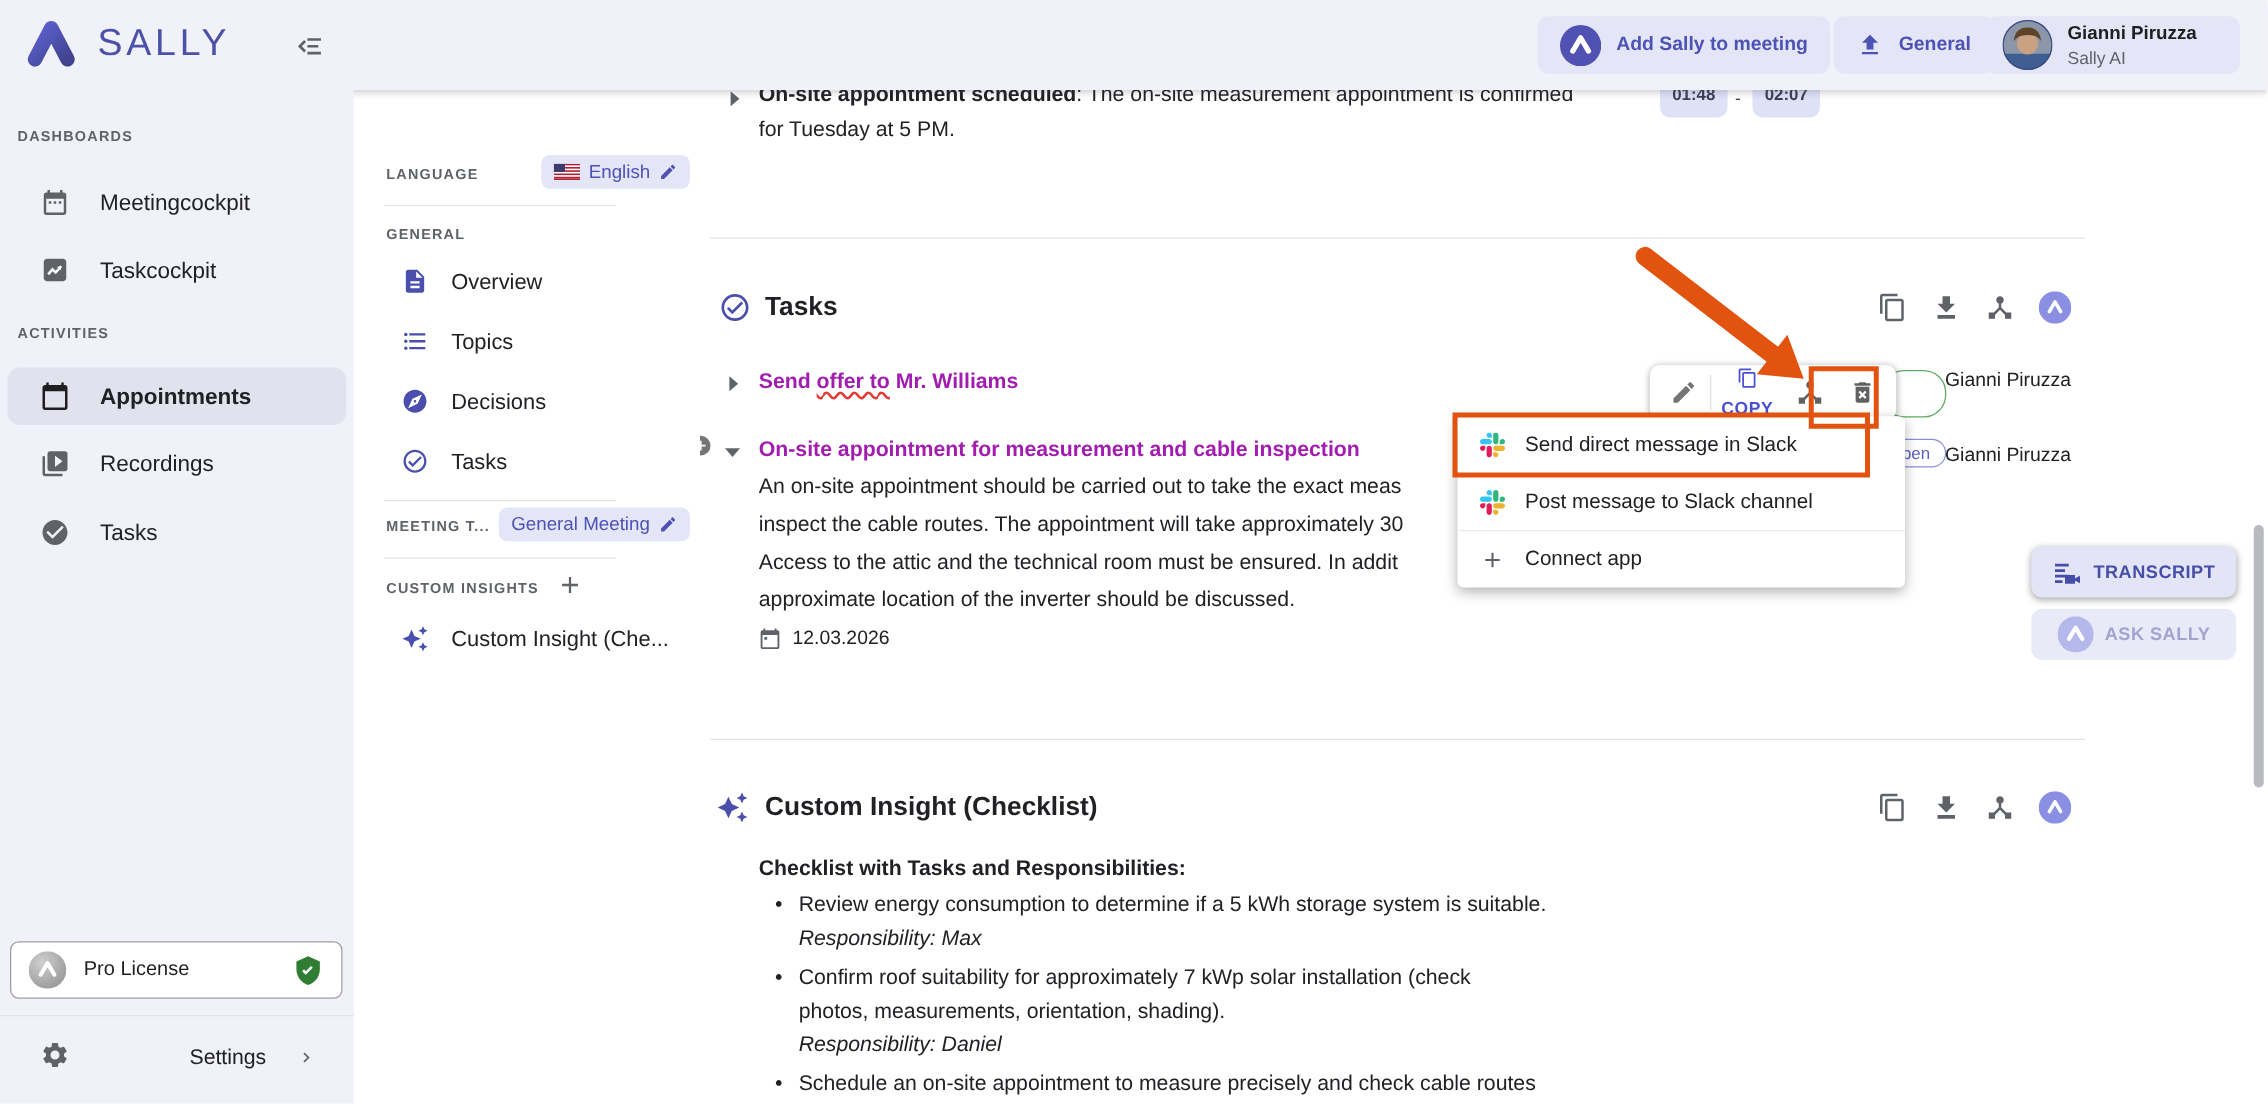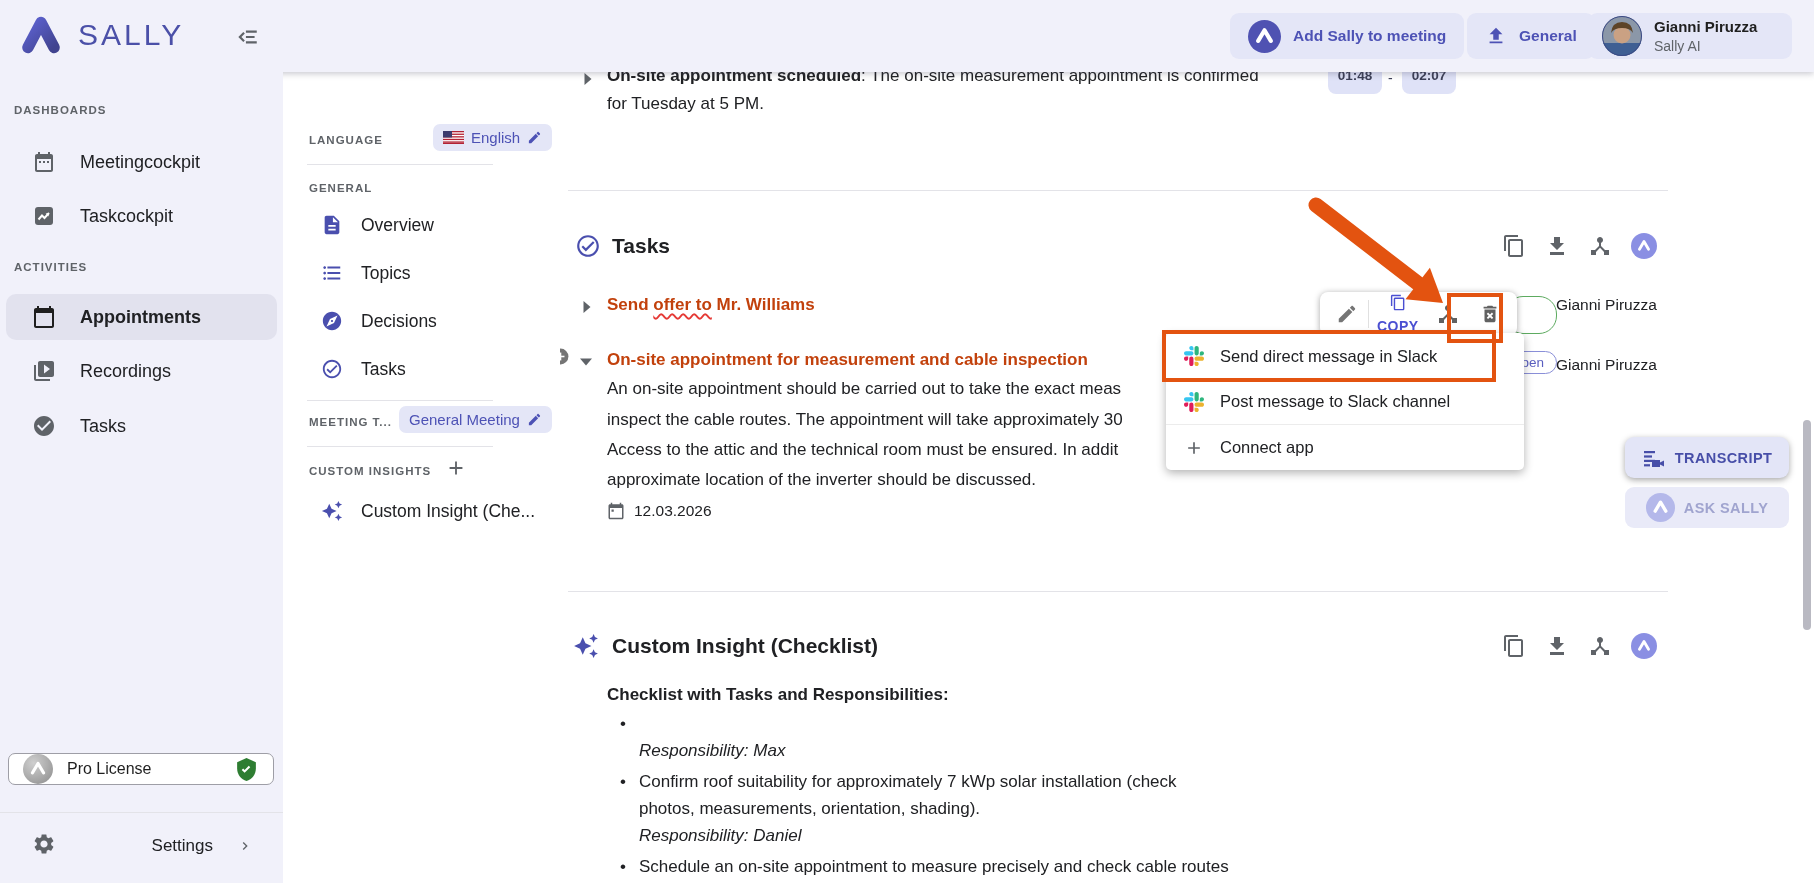--- a/index.html
+++ b/index.html
@@ -24,21 +24,21 @@
             font-size:18px;color:#202124;cursor:pointer;}
   .nav-item.active{background:#e2e2ee;border-radius:10px;margin:0 6px;padding-left:26px;font-weight:bold;}
   
   .sub-label{font-size:11.5px;font-weight:bold;letter-spacing:1px;color:#5f6368;}
   .chip{background:#e4e6f7;border-radius:7px;display:inline-flex;align-items:center;gap:7px;
         padding:5px 10px;color:#4d52b5;font-size:15px;cursor:pointer;}
   .sub-item{display:flex;align-items:center;gap:18px;font-size:17.5px;color:#202124;cursor:pointer;}
   .divider{background:#e3e3e8;height:1px;}
   
   .sect-title{font-size:21px;font-weight:bold;color:#202124;}
-  .task-title{font-size:17px;font-weight:bold;color:#c2410c;white-space:nowrap;}
+  .task-title{font-size:17px;font-weight:bold;color:#a21caf;white-space:nowrap;}
   .body-line{font-size:17px;color:#202124;white-space:nowrap;}
   .spell{text-decoration:underline wavy #e53935;text-decoration-thickness:2px;text-underline-offset:3px;}
   .time-chip{background:#dfe2f7;border-radius:8px;height:38px;min-width:54px;display:flex;
              align-items:center;justify-content:center;font-size:13.5px;font-weight:bold;color:#3c3f56;}
   .assignee{font-size:15.5px;color:#202124;white-space:nowrap;}
   .open-chip{border:1.5px solid #8a8fd8;color:#5a5fc0;border-radius:15px;font-size:13.5px;
              padding:3px 12px;background:#fff;}
   .icon-row{display:flex;gap:19px;align-items:center;}
   .toolbar{position:absolute;background:#fff;border-radius:8px;box-shadow:0 1px 6px rgba(0,0,0,.35);
            display:flex;align-items:center;padding:0 6px;height:44px;z-index:20;}
@@ -152,21 +152,21 @@
       </svg>
     <span>Recordings</span>
   </div>
   <div class="nav-item abs" style="left:0;top:403px;width:283px;box-sizing:border-box;">
     <svg width="24" height="24" viewBox="0 0 24 24" fill="#5f6368">
         <path d="M12 2C6.48 2 2 6.48 2 12s4.48 10 10 10 10-4.48 10-10S17.52 2 12 2zm-2 15l-5-5 1.41-1.41L10 14.17l7.59-7.59L19 8l-9 9z"></path>
       </svg>
     <span>Tasks</span>
   </div>
 
-  <div class="abs" style="left:8px;top:753px;width:266px;height:32px;background:#fff;border:1px solid #9e9ea6;border-radius:7px;display:flex;align-items:center;gap:14px;padding:0 14px;box-sizing:border-box;">
+  <div class="abs" style="left:8px;top:753px;width:266px;height:46px;background:#fff;border:1px solid #9e9ea6;border-radius:7px;display:flex;align-items:center;gap:14px;padding:0 14px;box-sizing:border-box;">
     <svg width="30" height="30" viewBox="0 0 24 24">
         <defs>
           <radialGradient id="gg" cx="0.35" cy="0.3" r="0.9">
             <stop offset="0" stop-color="#cfcfcf"></stop>
             <stop offset="1" stop-color="#8f8f8f"></stop>
           </radialGradient>
         </defs>
         <circle cx="12" cy="12" r="12" fill="url(#gg)"></circle>
         <path d="M7.6 15 L12 7.6 L16.4 15" fill="none" stroke="#fff" stroke-width="2.6" stroke-linecap="round" stroke-linejoin="round"></path>
       </svg>
@@ -348,21 +348,21 @@
       </svg>
     <svg width="26" height="26" viewBox="0 0 24 24">
         <circle cx="12" cy="12" r="12" fill="#8a8fe3"></circle>
         <path d="M7.8 15 L12 7.8 L16.2 15" fill="none" stroke="#fff" stroke-width="2.6" stroke-linecap="round" stroke-linejoin="round"></path>
       </svg>
   </div>
 
   <div class="abs" style="left:47px;top:685px;font-size:17px;font-weight:bold;">Checklist with Tasks and Responsibilities:</div>
   <div class="bullet" style="left:60px;top:710px;width:640px;">
     <span class="dot">•</span>
-    <span><br>
+    <span><span>Review energy consumption to determine if a 5 kWh storage system is suitable.</span><br>
     <span class="resp">Responsibility: Max</span></span>
   </div>
   <div class="bullet" style="left:60px;top:768px;width:615px;">
     <span class="dot">•</span>
     <span><span>Confirm roof suitability for approximately 7 kWp solar installation (check photos, measurements, orientation, shading).</span><br>
     <span class="resp">Responsibility: Daniel</span></span>
   </div>
   <div class="bullet" style="left:60px;top:853px;width:640px;">
     <span class="dot">•</span>
     <span>Schedule an on-site appointment to measure precisely and check cable routes</span>

